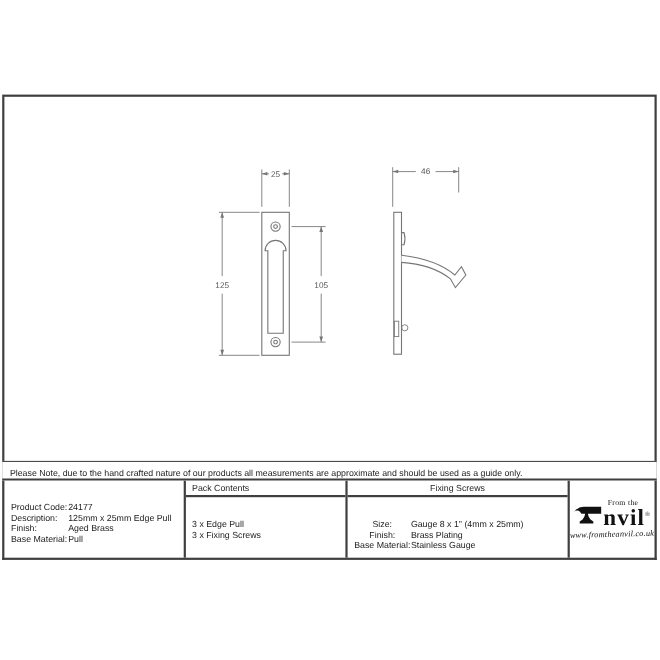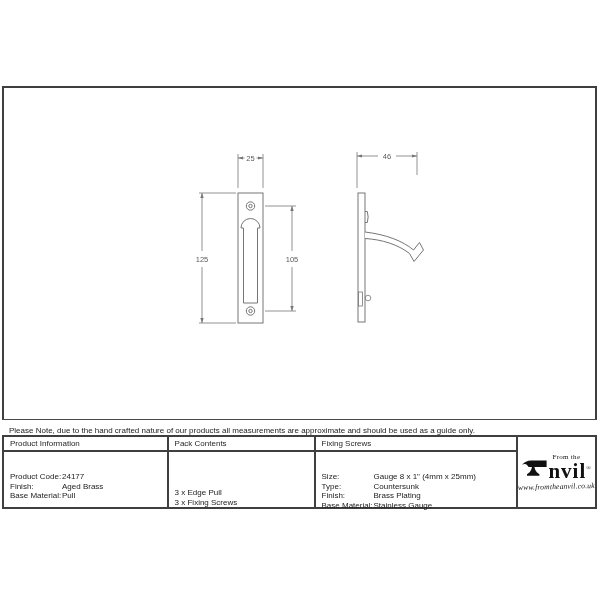--- a/index.html
+++ b/index.html
@@ -11,22 +11,22 @@
   .drawing{position:absolute;left:180px;top:140px;width:260px;height:200px;}
   .drawing text{font-family:"Liberation Sans",sans-serif;font-size:7.5px;fill:#5a5a5a;}
 
   
   .note-box{position:absolute;left:2px;top:419px;width:595px;height:18px;box-sizing:border-box;border-top:1px solid #4a4a4a;border-bottom:2px solid #3f3f3f;background:#fff;display:flex;align-items:flex-end;padding:0 7px;font-size:8px;color:#222;}
 
   
   .spec-table{position:absolute;left:2px;top:437px;width:595px;height:72px;box-sizing:border-box;border:2px solid #3f3f3f;border-top:none;display:flex;font-size:8px;background:#fff;}
   .col{box-sizing:border-box;border-right:2px solid #3f3f3f;display:flex;flex-direction:column;}
   .col.c1{width:168px;}
-  .col.c2{width:150px;justify-content:space-between;}
-  .col.c3{width:207px;}
+  .col.c2{width:150px;}
+  .col.c3{width:207px;text-align:center;}
   .col.c4{flex:1;border-right:none;align-items:center;}
   .col-header{height:15px;line-height:14px;padding:0 6px;border-bottom:2px solid #3f3f3f;box-sizing:border-box;color:#1f1f1f;}
   .col-body{padding:20px 6px 0 6px;}
   .kv{display:flex;line-height:9.5px;}
   .kv .k{width:52px;flex-shrink:0;}
   .pack-line{line-height:9.5px;}
 
   
   .logo{display:flex;flex-direction:column;align-items:center;justify-content:center;height:100%;color:#111;}
   .logo-row{display:flex;align-items:flex-start;}
@@ -85,25 +85,28 @@
   </g>
   <text x="207" y="18.5" text-anchor="middle">46</text>
 </svg>
 
 <div class="note-box">
   <span>Please Note, due to the hand crafted nature of our products all measurements are approximate and should be used as a guide only.</span>
 </div>
 
 <div class="spec-table">
   <div class="col c1">
-    <div class="col-header">Product Information</div>
     <div class="col-body">
       <div class="kv">
         <span class="k">Product Code:</span>
         <span class="v">24177</span>
+      </div>
+      <div class="kv">
+        <span class="k">Description:</span>
+        <span class="v">125mm x 25mm Edge Pull</span>
       </div>
       <div class="kv">
         <span class="k">Finish:</span>
         <span class="v">Aged Brass</span>
       </div>
       <div class="kv">
         <span class="k">Base Material:</span>
         <span class="v">Pull</span>
       </div>
     </div>
@@ -116,24 +119,20 @@
       <div class="pack-line">3 x Fixing Screws</div>
     </div>
   </div>
 
   <div class="col c3">
     <div class="col-header">Fixing Screws</div>
     <div class="col-body">
       <div class="kv">
         <span class="k">Size:</span>
         <span class="v">Gauge 8 x 1" (4mm x 25mm)</span>
-      </div>
-      <div class="kv">
-        <span class="k">Type:</span>
-        <span class="v">Countersunk</span>
       </div>
       <div class="kv">
         <span class="k">Finish:</span>
         <span class="v">Brass Plating</span>
       </div>
       <div class="kv">
         <span class="k">Base Material:</span>
         <span class="v">Stainless Gauge</span>
       </div>
     </div>

